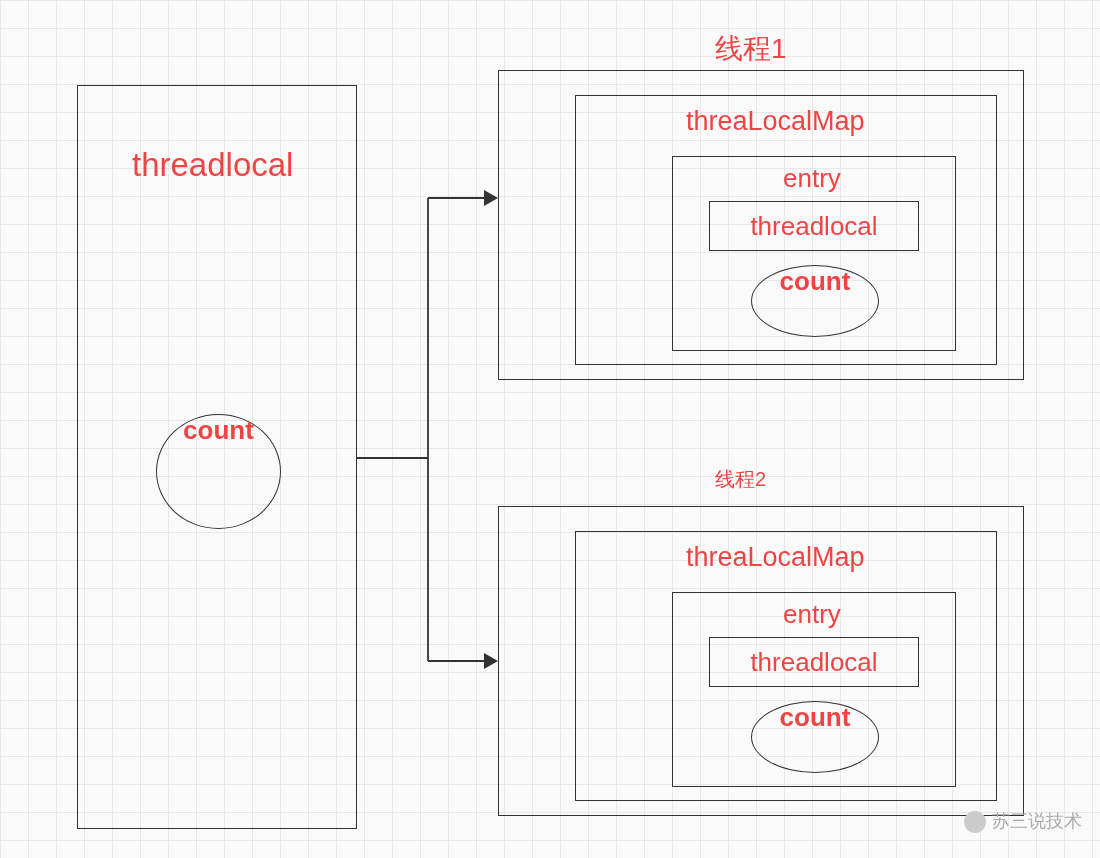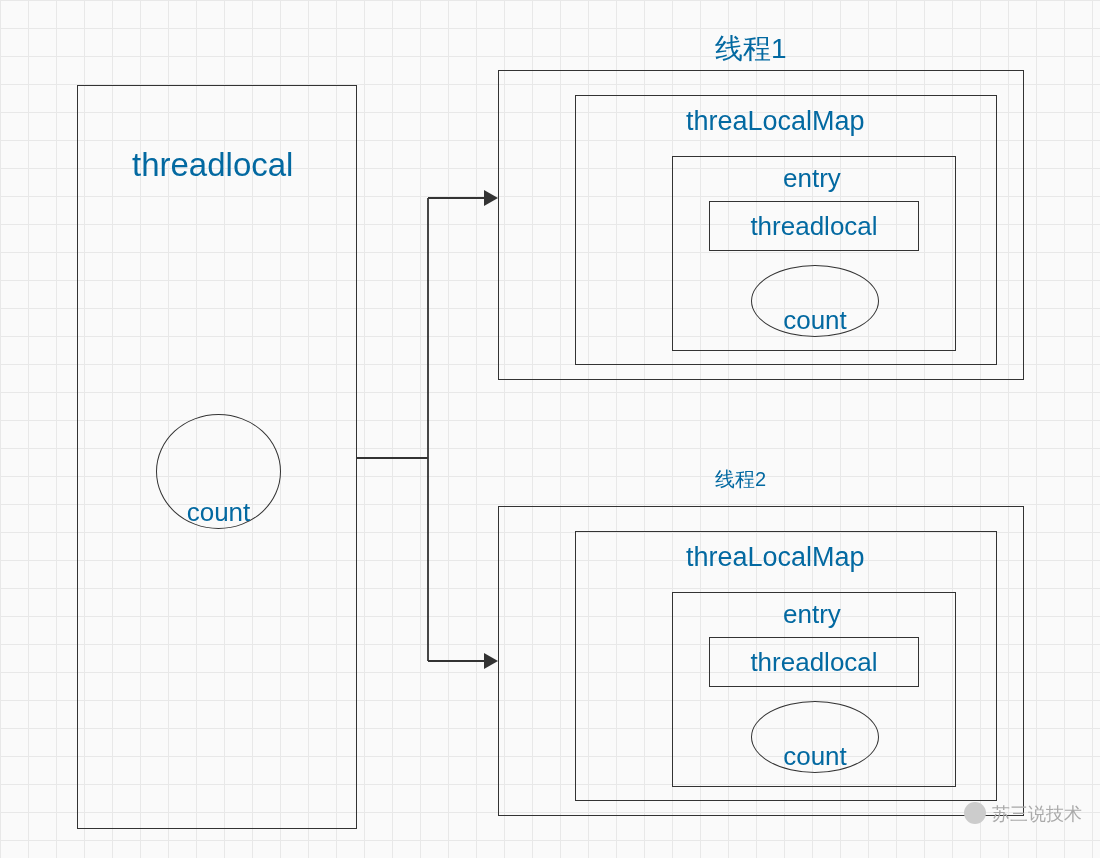--- a/index.html
+++ b/index.html
@@ -20,47 +20,48 @@
       overflow: hidden;
     }
     .abs {
       position: absolute;
     }
     .box {
       border: 1.5px solid #333;
       background: transparent;
     }
     .label {
-      color: #0369a1;
+      color: #ef4444;
       position: absolute;
       white-space: nowrap;
     }
     .ellipse {
       border: 1.5px solid #333;
       border-radius: 50%;
       display: flex;
-      align-items: flex-end;
+      align-items: flex-start;
       justify-content: center;
+      font-weight: bold;
     }
     .arrow-line {
       stroke: #333;
       stroke-width: 1.8;
       fill: none;
     }
     .arrow-head {
       fill: #333;
     }
     .watermark {
       position: absolute;
-      bottom: 32px;
+      bottom: 25px;
       right: 18px;
       font-size: 18px;
       color: #aaa;
       display: flex;
-      align-items: flex-start;
+      align-items: flex-end;
       gap: 6px;
     }
     .watermark .wm-icon {
       width: 22px;
       height: 22px;
       border-radius: 50%;
       background: #ccc;
       display: inline-block;
     }
   </style>

